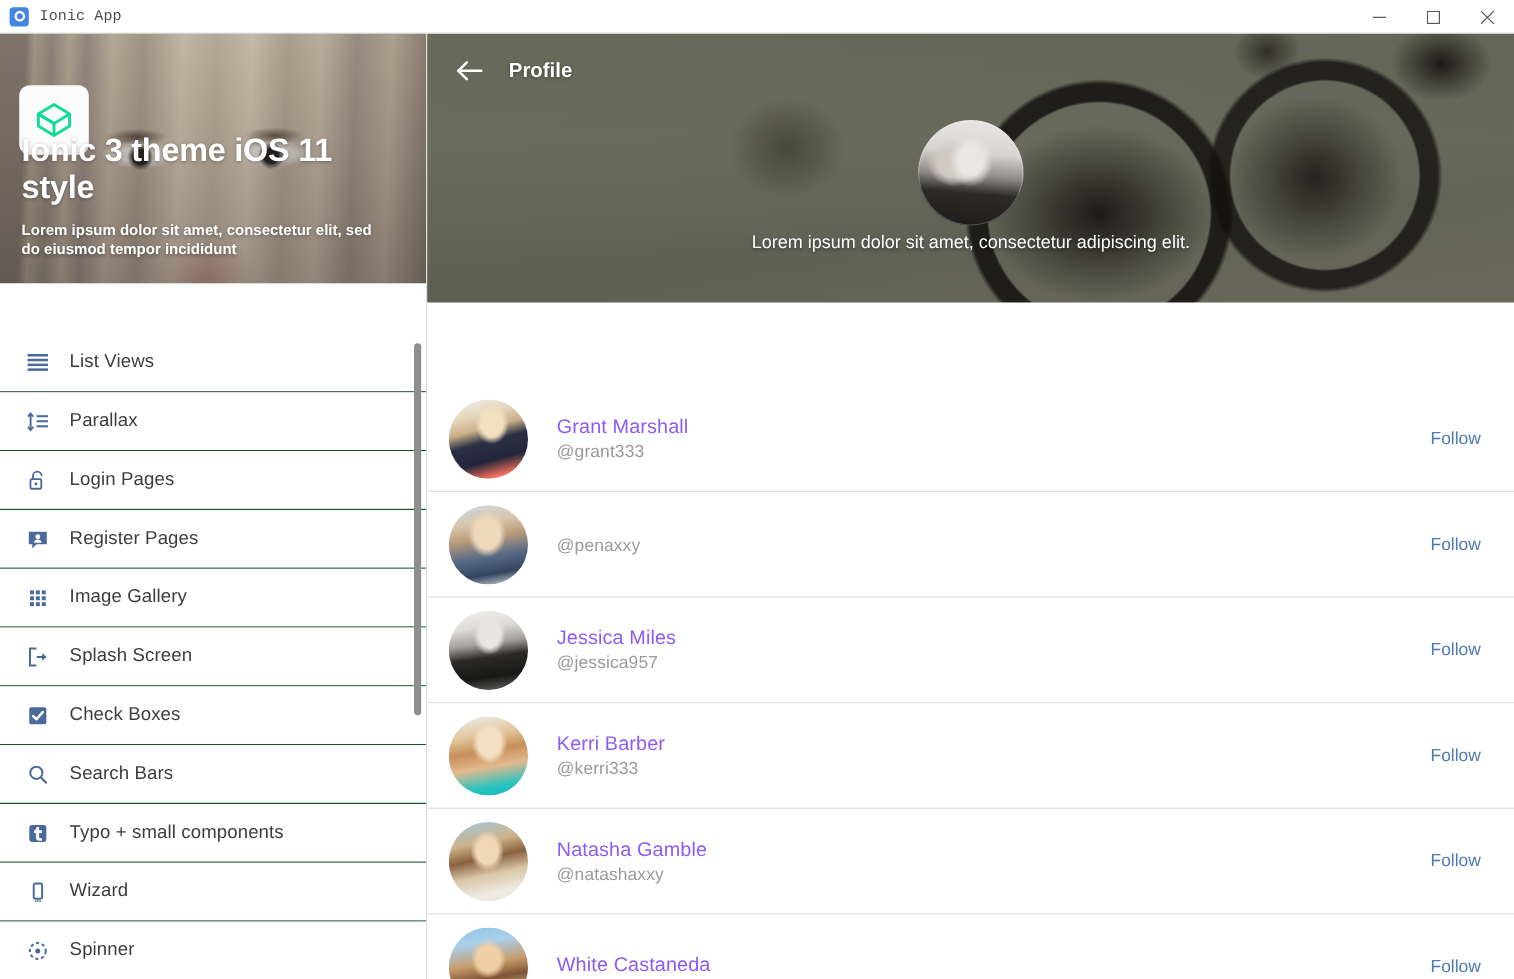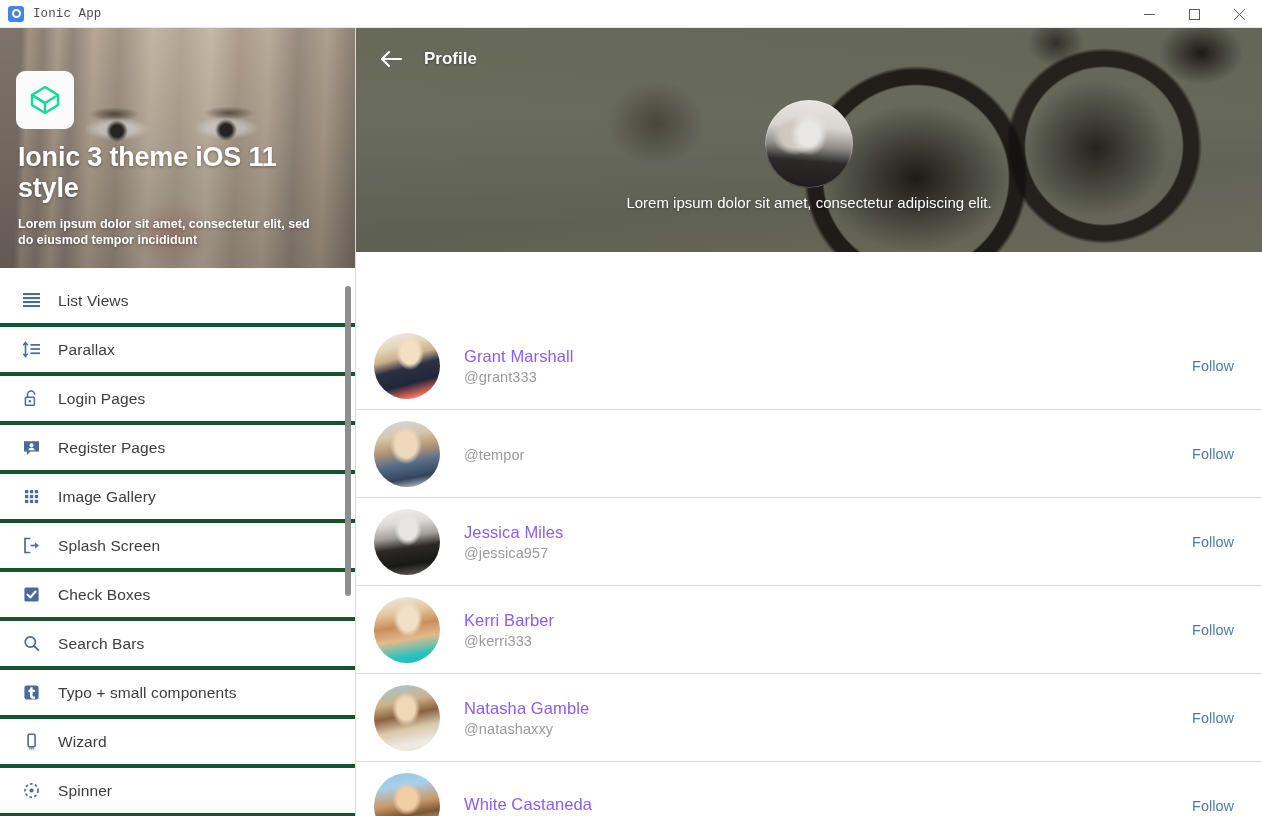--- a/index.html
+++ b/index.html
@@ -44,21 +44,21 @@
 
   
   #sidebar {
     width: 356px; height: 788px; flex: 0 0 356px;
     background: #ffffff;
     position: relative;
     border-right: 1px solid #dcdcdc;
     overflow: hidden;
   }
   #menu-header {
-    height: 240px; width: 356px; position: relative; overflow: hidden;
+    height: 208px; width: 356px; position: relative; overflow: hidden;
     background:
       radial-gradient(ellipse 120px 70px at 160px 105px, rgba(120,105,95,.55), rgba(120,105,95,0) 70%),
       radial-gradient(ellipse 140px 80px at 255px 120px, rgba(140,125,110,.45), rgba(140,125,110,0) 70%),
       linear-gradient(100deg,#b8a894 0%, #c7b9a6 18%, #ada08e 38%, #9c9188 55%, #b3a characters 70%),
       linear-gradient(180deg,#bdb1a0 0%, #a79b8d 40%, #9b8f84 70%, #8e827a 100%);
     background-color: #15803d;
   }
   #menu-header .photo {
     position: absolute; inset: 0;
     background:
@@ -98,21 +98,21 @@
     color: #ffffff; font-size: 12.5px; font-weight: bold; line-height: 1.3;
     max-width: 305px;
     text-shadow: 0 1px 3px rgba(0,0,0,.35);
   }
 
   
   #menu-list { position: absolute; top: 250px; left: 0; right: 0; bottom: 0; overflow: hidden; background:#fff; }
   .menu-item {
     height: 49px; display: flex; align-items: center;
     padding-left: 18px;
-    border-bottom: 4px solid #14532d;
+    border-bottom: 1px solid #14532d;
     background: #fff;
   }
   .menu-item .mi-icon {
     width: 26px; height: 26px; flex: 0 0 26px;
     display: flex; align-items: center; justify-content: center;
     color: #4a6a9c;
   }
   .menu-item .mi-label {
     margin-left: 14px; font-size: 15.5px; color: #3d3d3d; letter-spacing: .1px;
   }
@@ -454,21 +454,21 @@
         <div class="fr-text">
           <div class="fr-name">Grant Marshall</div>
           <div class="fr-handle">@grant333</div>
         </div>
         <div class="fr-follow">Follow</div>
       </div>
 
       <div class="follow-row">
         <div class="fr-avatar ph2"></div>
         <div class="fr-text">
-          <div class="fr-handle">@tempor</div>
+          <div class="fr-handle">@penaxxy</div>
         </div>
         <div class="fr-follow">Follow</div>
       </div>
 
       <div class="follow-row">
         <div class="fr-avatar ph3"></div>
         <div class="fr-text">
           <div class="fr-name">Jessica Miles</div>
           <div class="fr-handle">@jessica957</div>
         </div>

